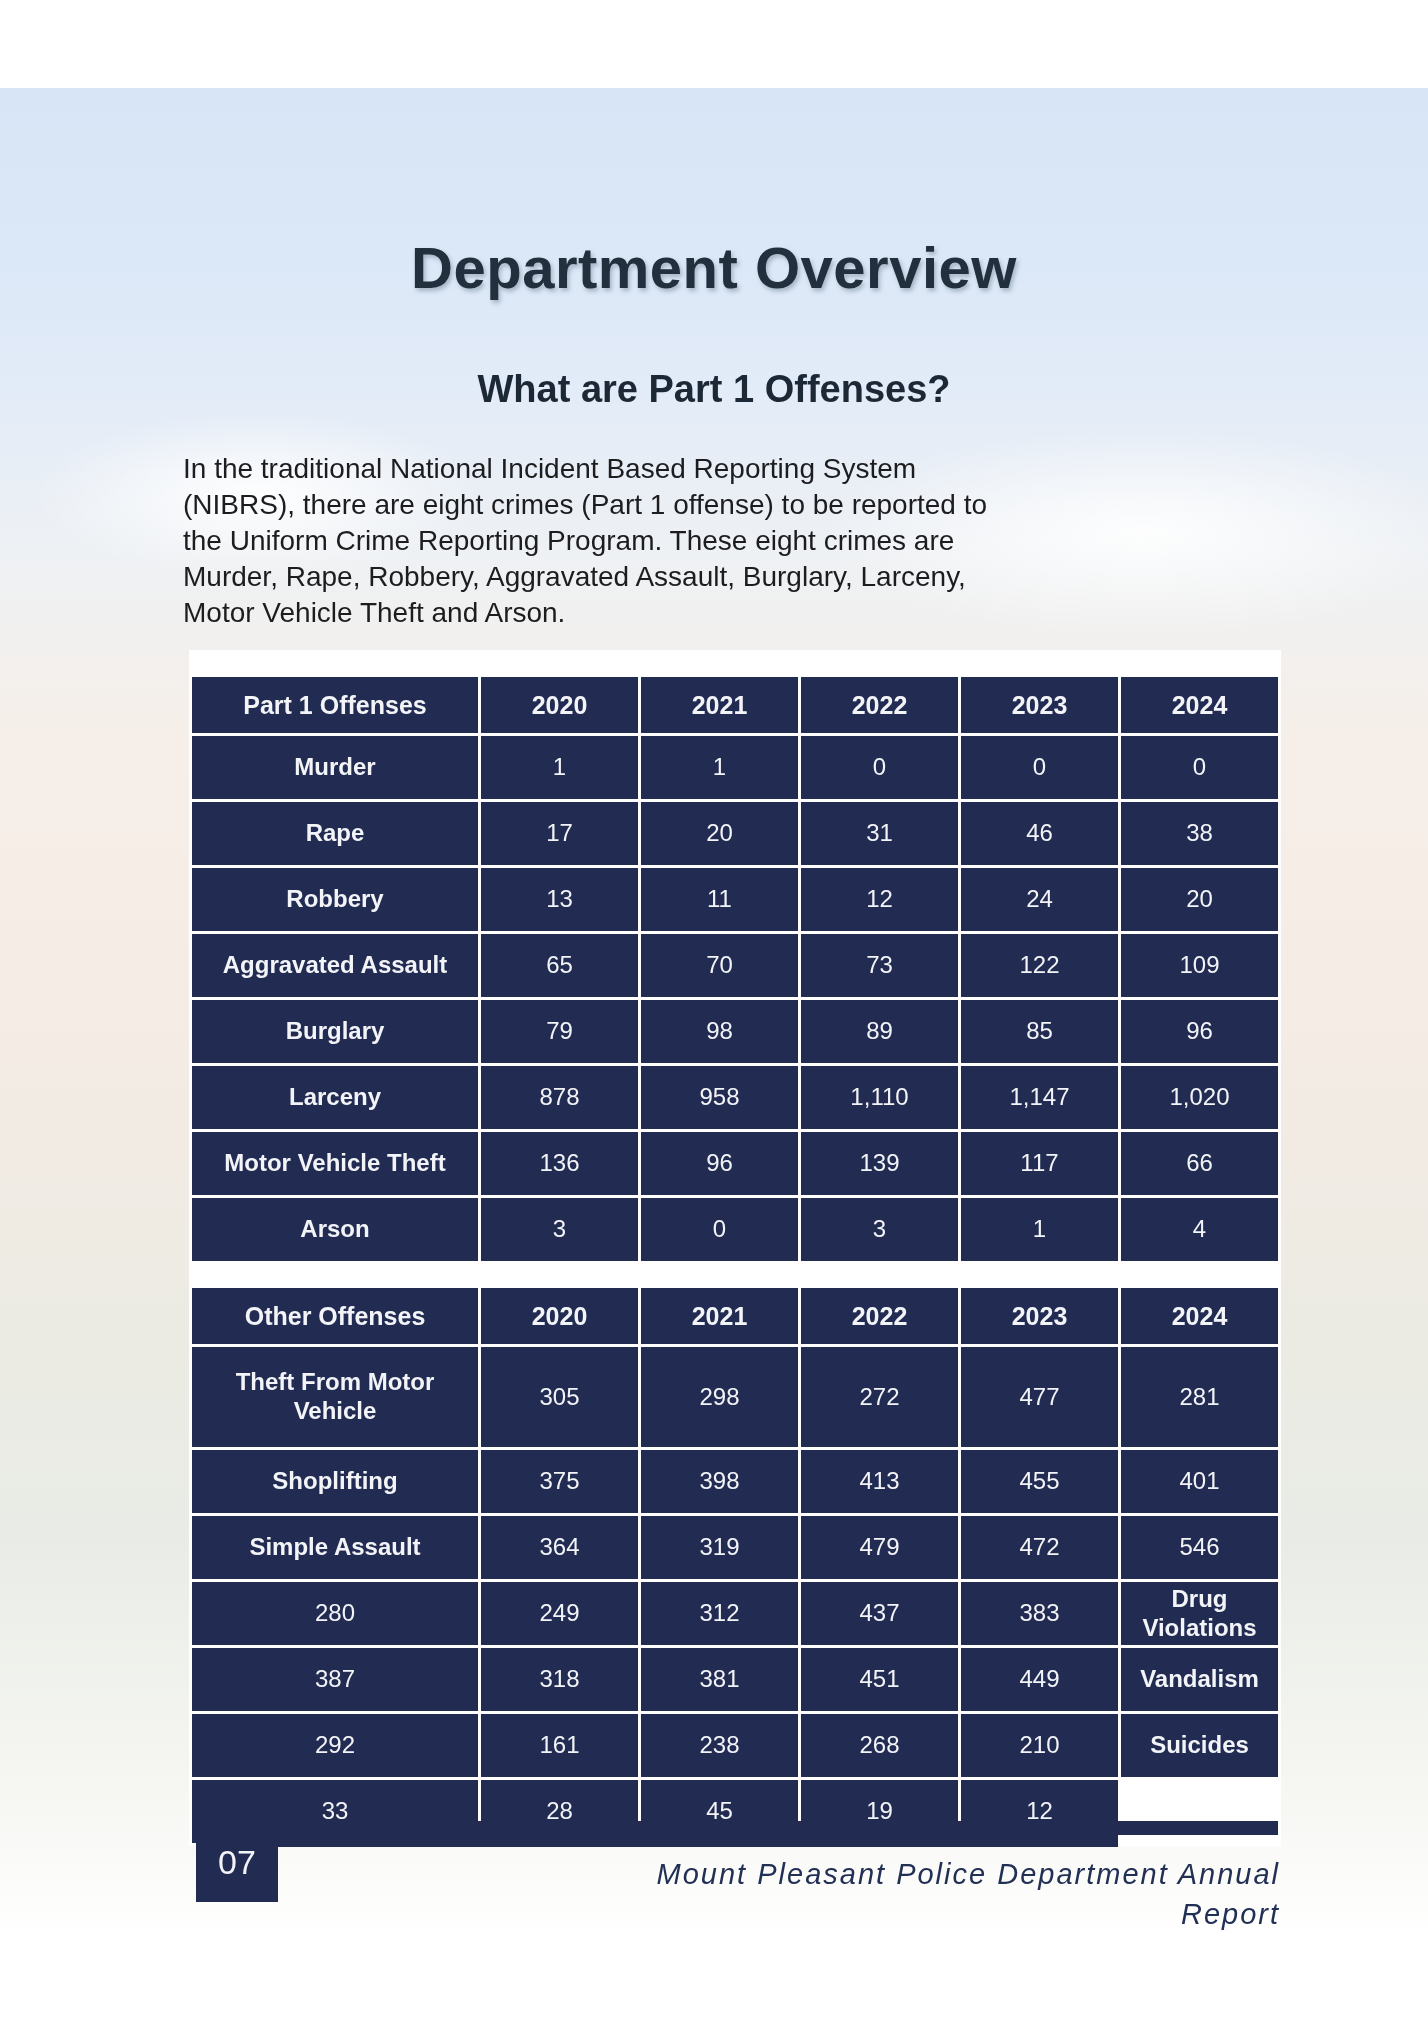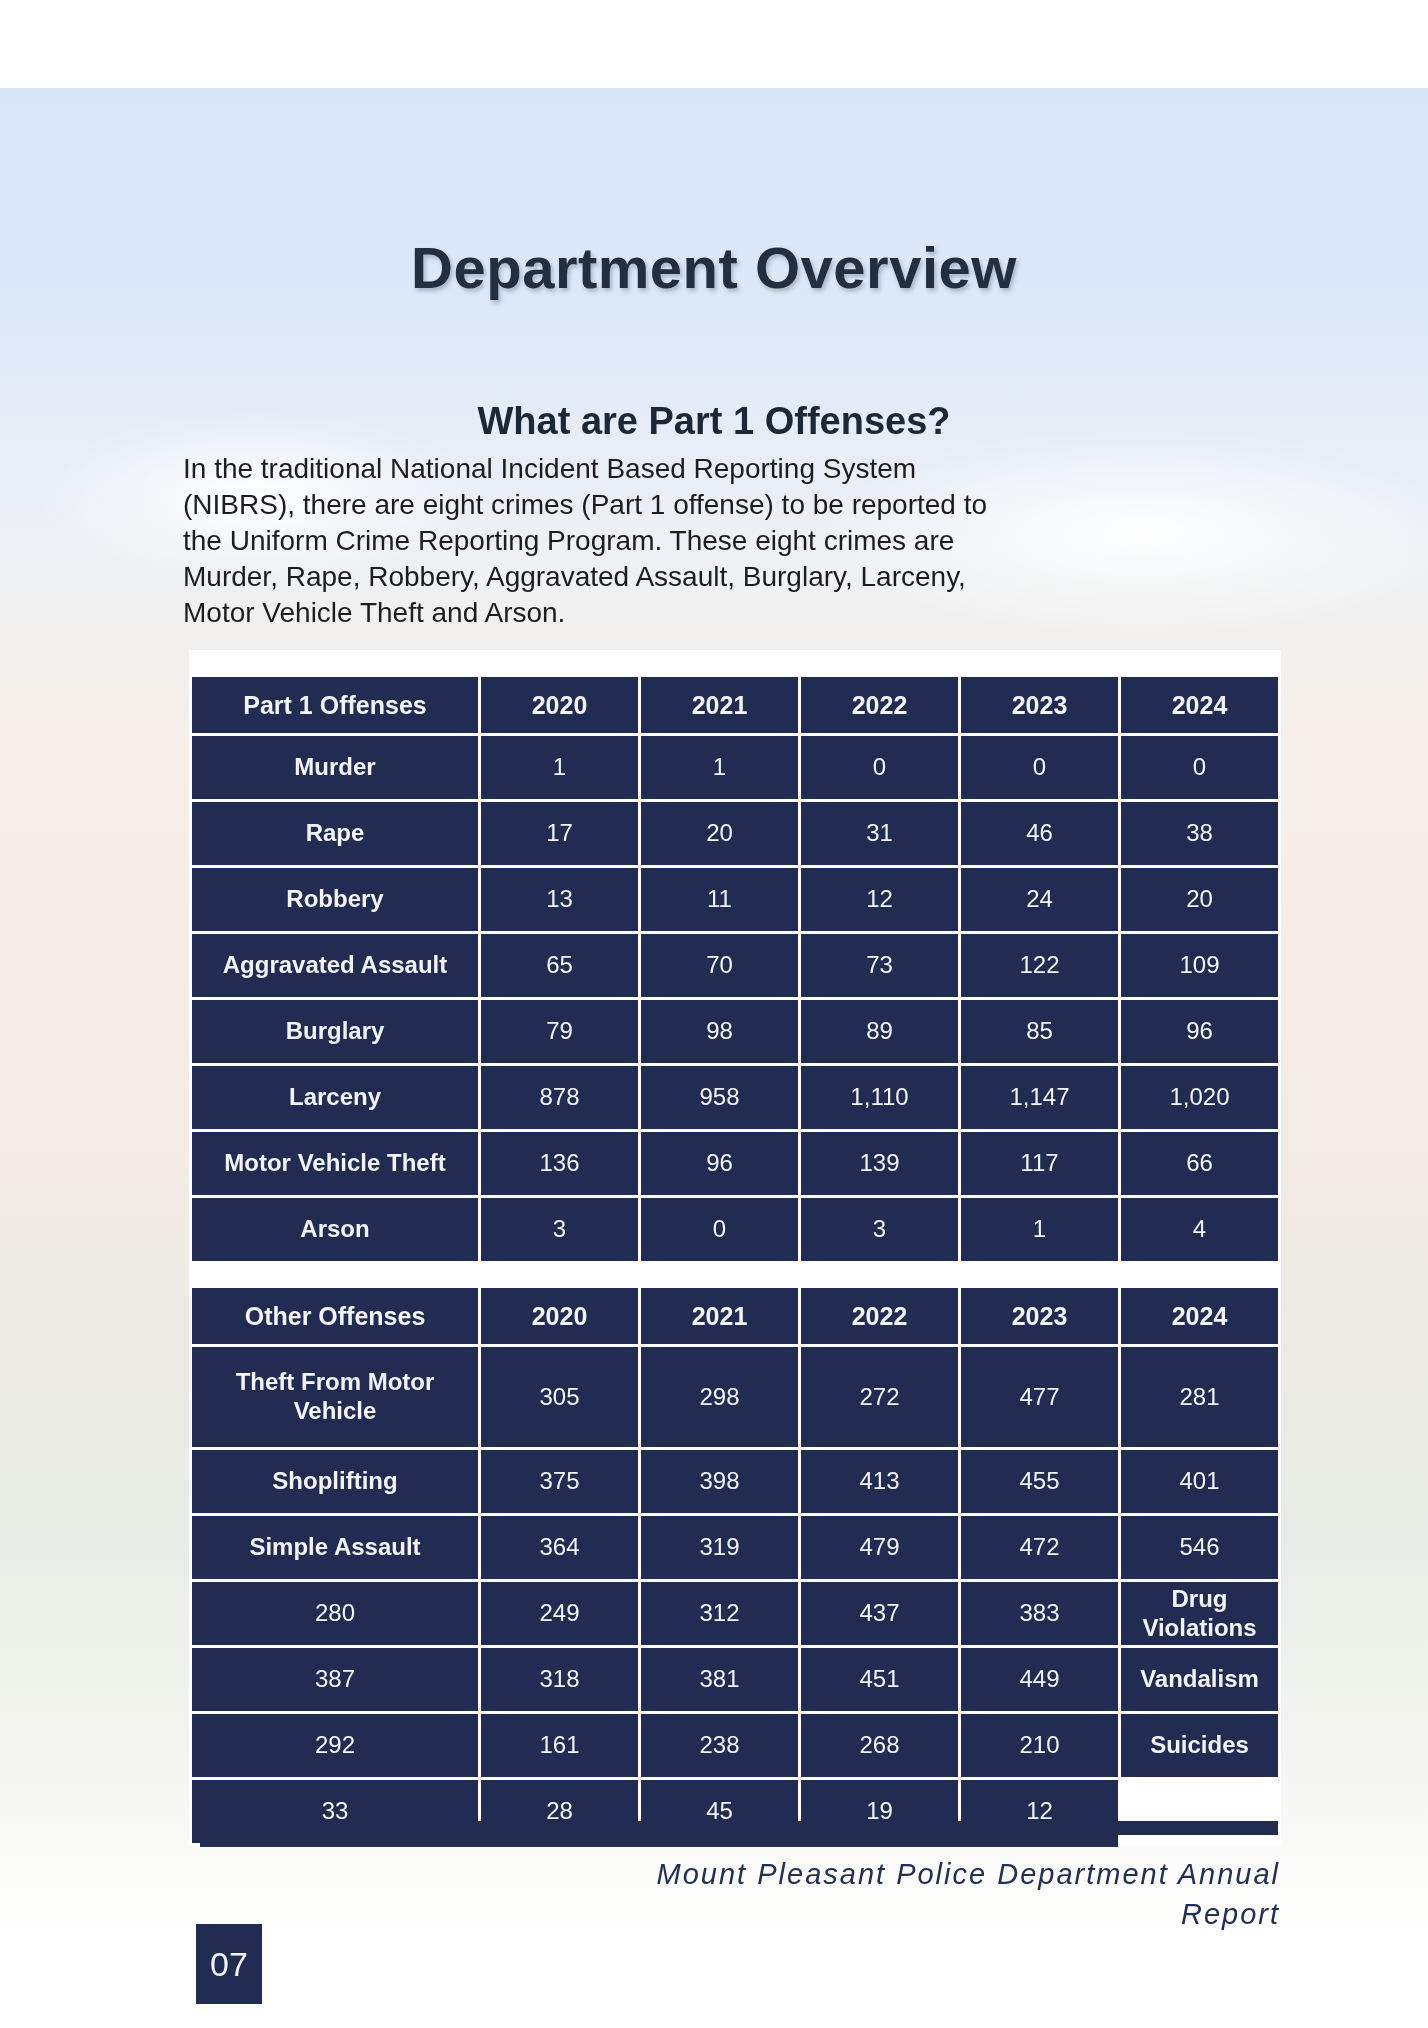--- a/index.html
+++ b/index.html
@@ -46,21 +46,20 @@
   }
   .page-subtitle {
     position: absolute;
     left: 0;
     top: 368px;
     width: 1428px;
     text-align: center;
     font-size: 38px;
     font-weight: bold;
     color: #1c2836;
-    margin-top: 32px;
   }
   .intro-text {
     position: absolute;
     left: 183px;
     top: 451px;
     width: 1062px;
     text-align: left;
     font-size: 28px;
     line-height: 36px;
     color: #1d1d1f;
@@ -106,22 +105,22 @@
     position: absolute;
     left: 200px;
     top: 1833px;
     width: 918px;
     height: 14px;
     background: #222c52;
   }
   .page-number-box {
     position: absolute;
     left: 196px;
-    top: 1924px;
-    width: 66px;
+    top: 1822px;
+    width: 82px;
     height: 80px;
     background: #222c52;
     display: flex;
     align-items: center;
     justify-content: center;
     color: #f3f4f8;
     font-size: 34px;
   }
   .report-title {
     position: absolute;

